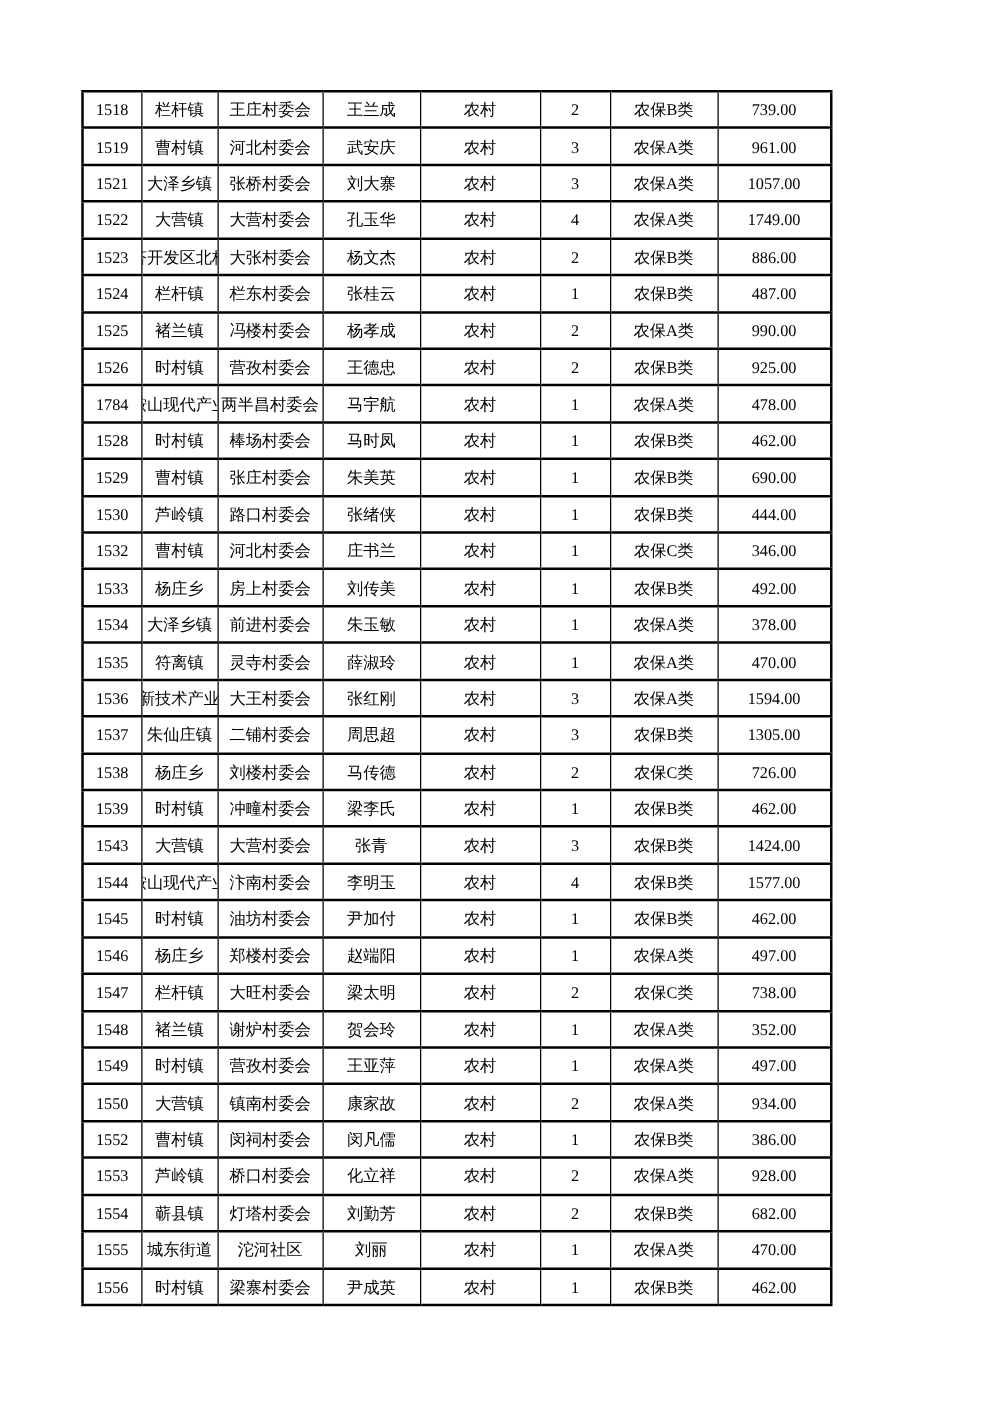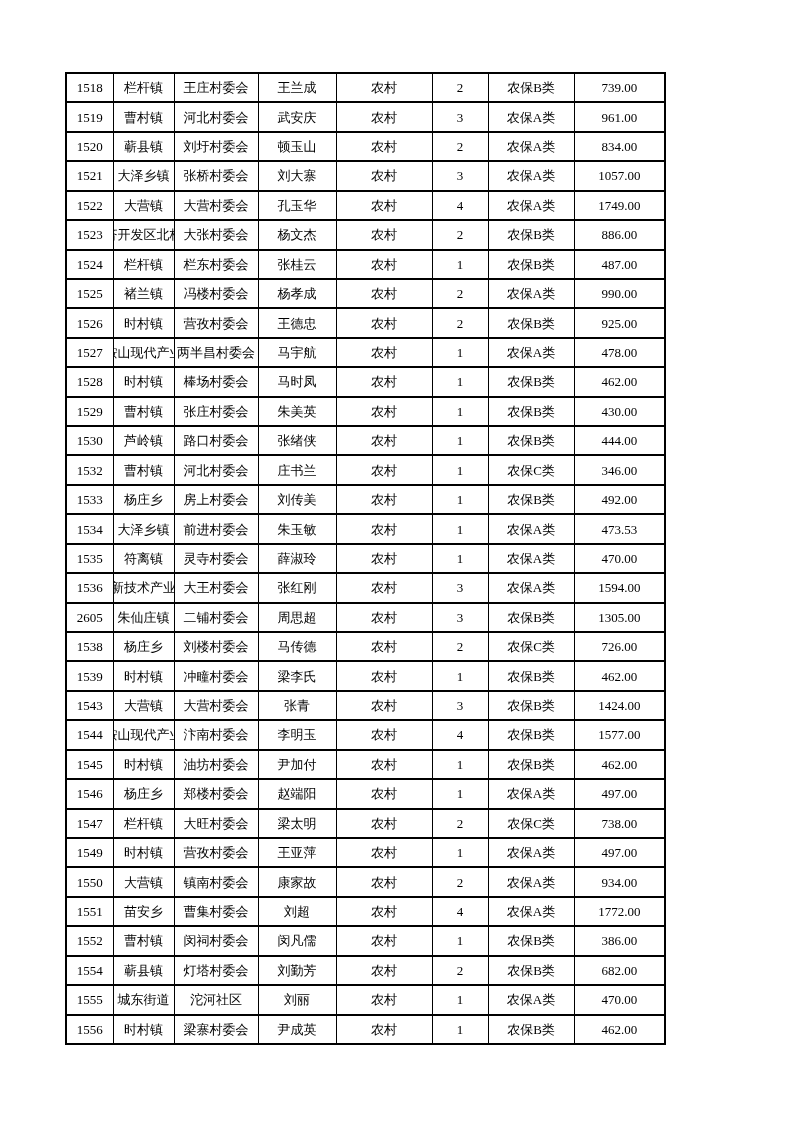--- a/index.html
+++ b/index.html
@@ -127,781 +127,781 @@
             <div class="cell-inner">3</div>
           </td>
     <td>
             <div class="cell-inner">农保A类</div>
           </td>
     <td>
             <div class="cell-inner">961.00</div>
           </td>
   </tr>
 
-  <tr>
-    <td>
-            <div class="cell-inner">1520</div>
-          </td>
-    <td>
-            <div class="cell-inner">蕲县镇</div>
-          </td>
-    <td>
-            <div class="cell-inner">刘圩村委会</div>
-          </td>
-    <td>
-            <div class="cell-inner">顿玉山</div>
+
+  <tr>
+    <td>
+            <div class="cell-inner">1521</div>
+          </td>
+    <td>
+            <div class="cell-inner">大泽乡镇</div>
+          </td>
+    <td>
+            <div class="cell-inner">张桥村委会</div>
+          </td>
+    <td>
+            <div class="cell-inner">刘大寨</div>
+          </td>
+    <td>
+            <div class="cell-inner">农村</div>
+          </td>
+    <td>
+            <div class="cell-inner">3</div>
+          </td>
+    <td>
+            <div class="cell-inner">农保A类</div>
+          </td>
+    <td>
+            <div class="cell-inner">1057.00</div>
+          </td>
+  </tr>
+
+  <tr>
+    <td>
+            <div class="cell-inner">1522</div>
+          </td>
+    <td>
+            <div class="cell-inner">大营镇</div>
+          </td>
+    <td>
+            <div class="cell-inner">大营村委会</div>
+          </td>
+    <td>
+            <div class="cell-inner">孔玉华</div>
+          </td>
+    <td>
+            <div class="cell-inner">农村</div>
+          </td>
+    <td>
+            <div class="cell-inner">4</div>
+          </td>
+    <td>
+            <div class="cell-inner">农保A类</div>
+          </td>
+    <td>
+            <div class="cell-inner">1749.00</div>
+          </td>
+  </tr>
+
+  <tr>
+    <td>
+            <div class="cell-inner">1523</div>
+          </td>
+    <td>
+            <div class="cell-inner">经济开发区北杨寨</div>
+          </td>
+    <td>
+            <div class="cell-inner">大张村委会</div>
+          </td>
+    <td>
+            <div class="cell-inner">杨文杰</div>
           </td>
     <td>
             <div class="cell-inner">农村</div>
           </td>
     <td>
             <div class="cell-inner">2</div>
           </td>
     <td>
-            <div class="cell-inner">农保A类</div>
-          </td>
-    <td>
-            <div class="cell-inner">834.00</div>
-          </td>
-  </tr>
-
-  <tr>
-    <td>
-            <div class="cell-inner">1521</div>
+            <div class="cell-inner">农保B类</div>
+          </td>
+    <td>
+            <div class="cell-inner">886.00</div>
+          </td>
+  </tr>
+
+  <tr>
+    <td>
+            <div class="cell-inner">1524</div>
+          </td>
+    <td>
+            <div class="cell-inner">栏杆镇</div>
+          </td>
+    <td>
+            <div class="cell-inner">栏东村委会</div>
+          </td>
+    <td>
+            <div class="cell-inner">张桂云</div>
+          </td>
+    <td>
+            <div class="cell-inner">农村</div>
+          </td>
+    <td>
+            <div class="cell-inner">1</div>
+          </td>
+    <td>
+            <div class="cell-inner">农保B类</div>
+          </td>
+    <td>
+            <div class="cell-inner">487.00</div>
+          </td>
+  </tr>
+
+  <tr>
+    <td>
+            <div class="cell-inner">1525</div>
+          </td>
+    <td>
+            <div class="cell-inner">褚兰镇</div>
+          </td>
+    <td>
+            <div class="cell-inner">冯楼村委会</div>
+          </td>
+    <td>
+            <div class="cell-inner">杨孝成</div>
+          </td>
+    <td>
+            <div class="cell-inner">农村</div>
+          </td>
+    <td>
+            <div class="cell-inner">2</div>
+          </td>
+    <td>
+            <div class="cell-inner">农保A类</div>
+          </td>
+    <td>
+            <div class="cell-inner">990.00</div>
+          </td>
+  </tr>
+
+  <tr>
+    <td>
+            <div class="cell-inner">1526</div>
+          </td>
+    <td>
+            <div class="cell-inner">时村镇</div>
+          </td>
+    <td>
+            <div class="cell-inner">营孜村委会</div>
+          </td>
+    <td>
+            <div class="cell-inner">王德忠</div>
+          </td>
+    <td>
+            <div class="cell-inner">农村</div>
+          </td>
+    <td>
+            <div class="cell-inner">2</div>
+          </td>
+    <td>
+            <div class="cell-inner">农保B类</div>
+          </td>
+    <td>
+            <div class="cell-inner">925.00</div>
+          </td>
+  </tr>
+
+  <tr>
+    <td>
+            <div class="cell-inner">1784</div>
+          </td>
+    <td>
+            <div class="cell-inner">马鞍山现代产业园</div>
+          </td>
+    <td>
+            <div class="cell-inner">两半昌村委会</div>
+          </td>
+    <td>
+            <div class="cell-inner">马宇航</div>
+          </td>
+    <td>
+            <div class="cell-inner">农村</div>
+          </td>
+    <td>
+            <div class="cell-inner">1</div>
+          </td>
+    <td>
+            <div class="cell-inner">农保A类</div>
+          </td>
+    <td>
+            <div class="cell-inner">478.00</div>
+          </td>
+  </tr>
+
+  <tr>
+    <td>
+            <div class="cell-inner">1528</div>
+          </td>
+    <td>
+            <div class="cell-inner">时村镇</div>
+          </td>
+    <td>
+            <div class="cell-inner">棒场村委会</div>
+          </td>
+    <td>
+            <div class="cell-inner">马时凤</div>
+          </td>
+    <td>
+            <div class="cell-inner">农村</div>
+          </td>
+    <td>
+            <div class="cell-inner">1</div>
+          </td>
+    <td>
+            <div class="cell-inner">农保B类</div>
+          </td>
+    <td>
+            <div class="cell-inner">462.00</div>
+          </td>
+  </tr>
+
+  <tr>
+    <td>
+            <div class="cell-inner">1529</div>
+          </td>
+    <td>
+            <div class="cell-inner">曹村镇</div>
+          </td>
+    <td>
+            <div class="cell-inner">张庄村委会</div>
+          </td>
+    <td>
+            <div class="cell-inner">朱美英</div>
+          </td>
+    <td>
+            <div class="cell-inner">农村</div>
+          </td>
+    <td>
+            <div class="cell-inner">1</div>
+          </td>
+    <td>
+            <div class="cell-inner">农保B类</div>
+          </td>
+    <td>
+            <div class="cell-inner">690.00</div>
+          </td>
+  </tr>
+
+  <tr>
+    <td>
+            <div class="cell-inner">1530</div>
+          </td>
+    <td>
+            <div class="cell-inner">芦岭镇</div>
+          </td>
+    <td>
+            <div class="cell-inner">路口村委会</div>
+          </td>
+    <td>
+            <div class="cell-inner">张绪侠</div>
+          </td>
+    <td>
+            <div class="cell-inner">农村</div>
+          </td>
+    <td>
+            <div class="cell-inner">1</div>
+          </td>
+    <td>
+            <div class="cell-inner">农保B类</div>
+          </td>
+    <td>
+            <div class="cell-inner">444.00</div>
+          </td>
+  </tr>
+
+
+  <tr>
+    <td>
+            <div class="cell-inner">1532</div>
+          </td>
+    <td>
+            <div class="cell-inner">曹村镇</div>
+          </td>
+    <td>
+            <div class="cell-inner">河北村委会</div>
+          </td>
+    <td>
+            <div class="cell-inner">庄书兰</div>
+          </td>
+    <td>
+            <div class="cell-inner">农村</div>
+          </td>
+    <td>
+            <div class="cell-inner">1</div>
+          </td>
+    <td>
+            <div class="cell-inner">农保C类</div>
+          </td>
+    <td>
+            <div class="cell-inner">346.00</div>
+          </td>
+  </tr>
+
+  <tr>
+    <td>
+            <div class="cell-inner">1533</div>
+          </td>
+    <td>
+            <div class="cell-inner">杨庄乡</div>
+          </td>
+    <td>
+            <div class="cell-inner">房上村委会</div>
+          </td>
+    <td>
+            <div class="cell-inner">刘传美</div>
+          </td>
+    <td>
+            <div class="cell-inner">农村</div>
+          </td>
+    <td>
+            <div class="cell-inner">1</div>
+          </td>
+    <td>
+            <div class="cell-inner">农保B类</div>
+          </td>
+    <td>
+            <div class="cell-inner">492.00</div>
+          </td>
+  </tr>
+
+  <tr>
+    <td>
+            <div class="cell-inner">1534</div>
           </td>
     <td>
             <div class="cell-inner">大泽乡镇</div>
           </td>
     <td>
-            <div class="cell-inner">张桥村委会</div>
-          </td>
-    <td>
-            <div class="cell-inner">刘大寨</div>
+            <div class="cell-inner">前进村委会</div>
+          </td>
+    <td>
+            <div class="cell-inner">朱玉敏</div>
+          </td>
+    <td>
+            <div class="cell-inner">农村</div>
+          </td>
+    <td>
+            <div class="cell-inner">1</div>
+          </td>
+    <td>
+            <div class="cell-inner">农保A类</div>
+          </td>
+    <td>
+            <div class="cell-inner">378.00</div>
+          </td>
+  </tr>
+
+  <tr>
+    <td>
+            <div class="cell-inner">1535</div>
+          </td>
+    <td>
+            <div class="cell-inner">符离镇</div>
+          </td>
+    <td>
+            <div class="cell-inner">灵寺村委会</div>
+          </td>
+    <td>
+            <div class="cell-inner">薛淑玲</div>
+          </td>
+    <td>
+            <div class="cell-inner">农村</div>
+          </td>
+    <td>
+            <div class="cell-inner">1</div>
+          </td>
+    <td>
+            <div class="cell-inner">农保A类</div>
+          </td>
+    <td>
+            <div class="cell-inner">470.00</div>
+          </td>
+  </tr>
+
+  <tr>
+    <td>
+            <div class="cell-inner">1536</div>
+          </td>
+    <td>
+            <div class="cell-inner">高新技术产业园</div>
+          </td>
+    <td>
+            <div class="cell-inner">大王村委会</div>
+          </td>
+    <td>
+            <div class="cell-inner">张红刚</div>
           </td>
     <td>
             <div class="cell-inner">农村</div>
           </td>
     <td>
             <div class="cell-inner">3</div>
           </td>
     <td>
             <div class="cell-inner">农保A类</div>
           </td>
     <td>
-            <div class="cell-inner">1057.00</div>
-          </td>
-  </tr>
-
-  <tr>
-    <td>
-            <div class="cell-inner">1522</div>
+            <div class="cell-inner">1594.00</div>
+          </td>
+  </tr>
+
+  <tr>
+    <td>
+            <div class="cell-inner">1537</div>
+          </td>
+    <td>
+            <div class="cell-inner">朱仙庄镇</div>
+          </td>
+    <td>
+            <div class="cell-inner">二铺村委会</div>
+          </td>
+    <td>
+            <div class="cell-inner">周思超</div>
+          </td>
+    <td>
+            <div class="cell-inner">农村</div>
+          </td>
+    <td>
+            <div class="cell-inner">3</div>
+          </td>
+    <td>
+            <div class="cell-inner">农保B类</div>
+          </td>
+    <td>
+            <div class="cell-inner">1305.00</div>
+          </td>
+  </tr>
+
+  <tr>
+    <td>
+            <div class="cell-inner">1538</div>
+          </td>
+    <td>
+            <div class="cell-inner">杨庄乡</div>
+          </td>
+    <td>
+            <div class="cell-inner">刘楼村委会</div>
+          </td>
+    <td>
+            <div class="cell-inner">马传德</div>
+          </td>
+    <td>
+            <div class="cell-inner">农村</div>
+          </td>
+    <td>
+            <div class="cell-inner">2</div>
+          </td>
+    <td>
+            <div class="cell-inner">农保C类</div>
+          </td>
+    <td>
+            <div class="cell-inner">726.00</div>
+          </td>
+  </tr>
+
+  <tr>
+    <td>
+            <div class="cell-inner">1539</div>
+          </td>
+    <td>
+            <div class="cell-inner">时村镇</div>
+          </td>
+    <td>
+            <div class="cell-inner">冲疃村委会</div>
+          </td>
+    <td>
+            <div class="cell-inner">梁李氏</div>
+          </td>
+    <td>
+            <div class="cell-inner">农村</div>
+          </td>
+    <td>
+            <div class="cell-inner">1</div>
+          </td>
+    <td>
+            <div class="cell-inner">农保B类</div>
+          </td>
+    <td>
+            <div class="cell-inner">462.00</div>
+          </td>
+  </tr>
+
+
+
+
+  <tr>
+    <td>
+            <div class="cell-inner">1543</div>
           </td>
     <td>
             <div class="cell-inner">大营镇</div>
           </td>
     <td>
             <div class="cell-inner">大营村委会</div>
           </td>
     <td>
-            <div class="cell-inner">孔玉华</div>
+            <div class="cell-inner">张青</div>
+          </td>
+    <td>
+            <div class="cell-inner">农村</div>
+          </td>
+    <td>
+            <div class="cell-inner">3</div>
+          </td>
+    <td>
+            <div class="cell-inner">农保B类</div>
+          </td>
+    <td>
+            <div class="cell-inner">1424.00</div>
+          </td>
+  </tr>
+
+  <tr>
+    <td>
+            <div class="cell-inner">1544</div>
+          </td>
+    <td>
+            <div class="cell-inner">马鞍山现代产业园</div>
+          </td>
+    <td>
+            <div class="cell-inner">汴南村委会</div>
+          </td>
+    <td>
+            <div class="cell-inner">李明玉</div>
           </td>
     <td>
             <div class="cell-inner">农村</div>
           </td>
     <td>
             <div class="cell-inner">4</div>
           </td>
     <td>
-            <div class="cell-inner">农保A类</div>
-          </td>
-    <td>
-            <div class="cell-inner">1749.00</div>
-          </td>
-  </tr>
-
-  <tr>
-    <td>
-            <div class="cell-inner">1523</div>
-          </td>
-    <td>
-            <div class="cell-inner">经济开发区北杨寨</div>
-          </td>
-    <td>
-            <div class="cell-inner">大张村委会</div>
-          </td>
-    <td>
-            <div class="cell-inner">杨文杰</div>
+            <div class="cell-inner">农保B类</div>
+          </td>
+    <td>
+            <div class="cell-inner">1577.00</div>
+          </td>
+  </tr>
+
+  <tr>
+    <td>
+            <div class="cell-inner">1545</div>
+          </td>
+    <td>
+            <div class="cell-inner">时村镇</div>
+          </td>
+    <td>
+            <div class="cell-inner">油坊村委会</div>
+          </td>
+    <td>
+            <div class="cell-inner">尹加付</div>
+          </td>
+    <td>
+            <div class="cell-inner">农村</div>
+          </td>
+    <td>
+            <div class="cell-inner">1</div>
+          </td>
+    <td>
+            <div class="cell-inner">农保B类</div>
+          </td>
+    <td>
+            <div class="cell-inner">462.00</div>
+          </td>
+  </tr>
+
+  <tr>
+    <td>
+            <div class="cell-inner">1546</div>
+          </td>
+    <td>
+            <div class="cell-inner">杨庄乡</div>
+          </td>
+    <td>
+            <div class="cell-inner">郑楼村委会</div>
+          </td>
+    <td>
+            <div class="cell-inner">赵端阳</div>
+          </td>
+    <td>
+            <div class="cell-inner">农村</div>
+          </td>
+    <td>
+            <div class="cell-inner">1</div>
+          </td>
+    <td>
+            <div class="cell-inner">农保A类</div>
+          </td>
+    <td>
+            <div class="cell-inner">497.00</div>
+          </td>
+  </tr>
+
+  <tr>
+    <td>
+            <div class="cell-inner">1547</div>
+          </td>
+    <td>
+            <div class="cell-inner">栏杆镇</div>
+          </td>
+    <td>
+            <div class="cell-inner">大旺村委会</div>
+          </td>
+    <td>
+            <div class="cell-inner">梁太明</div>
           </td>
     <td>
             <div class="cell-inner">农村</div>
           </td>
     <td>
             <div class="cell-inner">2</div>
           </td>
     <td>
-            <div class="cell-inner">农保B类</div>
-          </td>
-    <td>
-            <div class="cell-inner">886.00</div>
-          </td>
-  </tr>
-
-  <tr>
-    <td>
-            <div class="cell-inner">1524</div>
-          </td>
-    <td>
-            <div class="cell-inner">栏杆镇</div>
-          </td>
-    <td>
-            <div class="cell-inner">栏东村委会</div>
-          </td>
-    <td>
-            <div class="cell-inner">张桂云</div>
-          </td>
-    <td>
-            <div class="cell-inner">农村</div>
-          </td>
-    <td>
-            <div class="cell-inner">1</div>
-          </td>
-    <td>
-            <div class="cell-inner">农保B类</div>
-          </td>
-    <td>
-            <div class="cell-inner">487.00</div>
-          </td>
-  </tr>
-
-  <tr>
-    <td>
-            <div class="cell-inner">1525</div>
+            <div class="cell-inner">农保C类</div>
+          </td>
+    <td>
+            <div class="cell-inner">738.00</div>
+          </td>
+  </tr>
+
+  <tr>
+    <td>
+            <div class="cell-inner">1548</div>
           </td>
     <td>
             <div class="cell-inner">褚兰镇</div>
           </td>
     <td>
-            <div class="cell-inner">冯楼村委会</div>
-          </td>
-    <td>
-            <div class="cell-inner">杨孝成</div>
+            <div class="cell-inner">谢炉村委会</div>
+          </td>
+    <td>
+            <div class="cell-inner">贺会玲</div>
+          </td>
+    <td>
+            <div class="cell-inner">农村</div>
+          </td>
+    <td>
+            <div class="cell-inner">1</div>
+          </td>
+    <td>
+            <div class="cell-inner">农保A类</div>
+          </td>
+    <td>
+            <div class="cell-inner">352.00</div>
+          </td>
+  </tr>
+
+  <tr>
+    <td>
+            <div class="cell-inner">1549</div>
+          </td>
+    <td>
+            <div class="cell-inner">时村镇</div>
+          </td>
+    <td>
+            <div class="cell-inner">营孜村委会</div>
+          </td>
+    <td>
+            <div class="cell-inner">王亚萍</div>
+          </td>
+    <td>
+            <div class="cell-inner">农村</div>
+          </td>
+    <td>
+            <div class="cell-inner">1</div>
+          </td>
+    <td>
+            <div class="cell-inner">农保A类</div>
+          </td>
+    <td>
+            <div class="cell-inner">497.00</div>
+          </td>
+  </tr>
+
+  <tr>
+    <td>
+            <div class="cell-inner">1550</div>
+          </td>
+    <td>
+            <div class="cell-inner">大营镇</div>
+          </td>
+    <td>
+            <div class="cell-inner">镇南村委会</div>
+          </td>
+    <td>
+            <div class="cell-inner">康家故</div>
           </td>
     <td>
             <div class="cell-inner">农村</div>
           </td>
     <td>
             <div class="cell-inner">2</div>
           </td>
     <td>
             <div class="cell-inner">农保A类</div>
           </td>
     <td>
-            <div class="cell-inner">990.00</div>
-          </td>
-  </tr>
-
-  <tr>
-    <td>
-            <div class="cell-inner">1526</div>
-          </td>
-    <td>
-            <div class="cell-inner">时村镇</div>
-          </td>
-    <td>
-            <div class="cell-inner">营孜村委会</div>
-          </td>
-    <td>
-            <div class="cell-inner">王德忠</div>
+            <div class="cell-inner">934.00</div>
+          </td>
+  </tr>
+
+
+  <tr>
+    <td>
+            <div class="cell-inner">1552</div>
+          </td>
+    <td>
+            <div class="cell-inner">曹村镇</div>
+          </td>
+    <td>
+            <div class="cell-inner">闵祠村委会</div>
+          </td>
+    <td>
+            <div class="cell-inner">闵凡儒</div>
+          </td>
+    <td>
+            <div class="cell-inner">农村</div>
+          </td>
+    <td>
+            <div class="cell-inner">1</div>
+          </td>
+    <td>
+            <div class="cell-inner">农保B类</div>
+          </td>
+    <td>
+            <div class="cell-inner">386.00</div>
+          </td>
+  </tr>
+
+  <tr>
+    <td>
+            <div class="cell-inner">1553</div>
+          </td>
+    <td>
+            <div class="cell-inner">芦岭镇</div>
+          </td>
+    <td>
+            <div class="cell-inner">桥口村委会</div>
+          </td>
+    <td>
+            <div class="cell-inner">化立祥</div>
           </td>
     <td>
             <div class="cell-inner">农村</div>
           </td>
     <td>
             <div class="cell-inner">2</div>
           </td>
     <td>
-            <div class="cell-inner">农保B类</div>
-          </td>
-    <td>
-            <div class="cell-inner">925.00</div>
-          </td>
-  </tr>
-
-  <tr>
-    <td>
-            <div class="cell-inner">1527</div>
-          </td>
-    <td>
-            <div class="cell-inner">马鞍山现代产业园</div>
-          </td>
-    <td>
-            <div class="cell-inner">两半昌村委会</div>
-          </td>
-    <td>
-            <div class="cell-inner">马宇航</div>
-          </td>
-    <td>
-            <div class="cell-inner">农村</div>
-          </td>
-    <td>
-            <div class="cell-inner">1</div>
-          </td>
-    <td>
-            <div class="cell-inner">农保A类</div>
-          </td>
-    <td>
-            <div class="cell-inner">478.00</div>
-          </td>
-  </tr>
-
-  <tr>
-    <td>
-            <div class="cell-inner">1528</div>
-          </td>
-    <td>
-            <div class="cell-inner">时村镇</div>
-          </td>
-    <td>
-            <div class="cell-inner">棒场村委会</div>
-          </td>
-    <td>
-            <div class="cell-inner">马时凤</div>
-          </td>
-    <td>
-            <div class="cell-inner">农村</div>
-          </td>
-    <td>
-            <div class="cell-inner">1</div>
-          </td>
-    <td>
-            <div class="cell-inner">农保B类</div>
-          </td>
-    <td>
-            <div class="cell-inner">462.00</div>
-          </td>
-  </tr>
-
-  <tr>
-    <td>
-            <div class="cell-inner">1529</div>
-          </td>
-    <td>
-            <div class="cell-inner">曹村镇</div>
-          </td>
-    <td>
-            <div class="cell-inner">张庄村委会</div>
-          </td>
-    <td>
-            <div class="cell-inner">朱美英</div>
-          </td>
-    <td>
-            <div class="cell-inner">农村</div>
-          </td>
-    <td>
-            <div class="cell-inner">1</div>
-          </td>
-    <td>
-            <div class="cell-inner">农保B类</div>
-          </td>
-    <td>
-            <div class="cell-inner">430.00</div>
-          </td>
-  </tr>
-
-  <tr>
-    <td>
-            <div class="cell-inner">1530</div>
-          </td>
-    <td>
-            <div class="cell-inner">芦岭镇</div>
-          </td>
-    <td>
-            <div class="cell-inner">路口村委会</div>
-          </td>
-    <td>
-            <div class="cell-inner">张绪侠</div>
-          </td>
-    <td>
-            <div class="cell-inner">农村</div>
-          </td>
-    <td>
-            <div class="cell-inner">1</div>
-          </td>
-    <td>
-            <div class="cell-inner">农保B类</div>
-          </td>
-    <td>
-            <div class="cell-inner">444.00</div>
-          </td>
-  </tr>
-
-
-  <tr>
-    <td>
-            <div class="cell-inner">1532</div>
-          </td>
-    <td>
-            <div class="cell-inner">曹村镇</div>
-          </td>
-    <td>
-            <div class="cell-inner">河北村委会</div>
-          </td>
-    <td>
-            <div class="cell-inner">庄书兰</div>
-          </td>
-    <td>
-            <div class="cell-inner">农村</div>
-          </td>
-    <td>
-            <div class="cell-inner">1</div>
-          </td>
-    <td>
-            <div class="cell-inner">农保C类</div>
-          </td>
-    <td>
-            <div class="cell-inner">346.00</div>
-          </td>
-  </tr>
-
-  <tr>
-    <td>
-            <div class="cell-inner">1533</div>
-          </td>
-    <td>
-            <div class="cell-inner">杨庄乡</div>
-          </td>
-    <td>
-            <div class="cell-inner">房上村委会</div>
-          </td>
-    <td>
-            <div class="cell-inner">刘传美</div>
-          </td>
-    <td>
-            <div class="cell-inner">农村</div>
-          </td>
-    <td>
-            <div class="cell-inner">1</div>
-          </td>
-    <td>
-            <div class="cell-inner">农保B类</div>
-          </td>
-    <td>
-            <div class="cell-inner">492.00</div>
-          </td>
-  </tr>
-
-  <tr>
-    <td>
-            <div class="cell-inner">1534</div>
-          </td>
-    <td>
-            <div class="cell-inner">大泽乡镇</div>
-          </td>
-    <td>
-            <div class="cell-inner">前进村委会</div>
-          </td>
-    <td>
-            <div class="cell-inner">朱玉敏</div>
-          </td>
-    <td>
-            <div class="cell-inner">农村</div>
-          </td>
-    <td>
-            <div class="cell-inner">1</div>
-          </td>
-    <td>
-            <div class="cell-inner">农保A类</div>
-          </td>
-    <td>
-            <div class="cell-inner">473.53</div>
-          </td>
-  </tr>
-
-  <tr>
-    <td>
-            <div class="cell-inner">1535</div>
-          </td>
-    <td>
-            <div class="cell-inner">符离镇</div>
-          </td>
-    <td>
-            <div class="cell-inner">灵寺村委会</div>
-          </td>
-    <td>
-            <div class="cell-inner">薛淑玲</div>
-          </td>
-    <td>
-            <div class="cell-inner">农村</div>
-          </td>
-    <td>
-            <div class="cell-inner">1</div>
-          </td>
-    <td>
-            <div class="cell-inner">农保A类</div>
-          </td>
-    <td>
-            <div class="cell-inner">470.00</div>
-          </td>
-  </tr>
-
-  <tr>
-    <td>
-            <div class="cell-inner">1536</div>
-          </td>
-    <td>
-            <div class="cell-inner">高新技术产业园</div>
-          </td>
-    <td>
-            <div class="cell-inner">大王村委会</div>
-          </td>
-    <td>
-            <div class="cell-inner">张红刚</div>
-          </td>
-    <td>
-            <div class="cell-inner">农村</div>
-          </td>
-    <td>
-            <div class="cell-inner">3</div>
-          </td>
-    <td>
-            <div class="cell-inner">农保A类</div>
-          </td>
-    <td>
-            <div class="cell-inner">1594.00</div>
-          </td>
-  </tr>
-
-  <tr>
-    <td>
-            <div class="cell-inner">2605</div>
-          </td>
-    <td>
-            <div class="cell-inner">朱仙庄镇</div>
-          </td>
-    <td>
-            <div class="cell-inner">二铺村委会</div>
-          </td>
-    <td>
-            <div class="cell-inner">周思超</div>
-          </td>
-    <td>
-            <div class="cell-inner">农村</div>
-          </td>
-    <td>
-            <div class="cell-inner">3</div>
-          </td>
-    <td>
-            <div class="cell-inner">农保B类</div>
-          </td>
-    <td>
-            <div class="cell-inner">1305.00</div>
-          </td>
-  </tr>
-
-  <tr>
-    <td>
-            <div class="cell-inner">1538</div>
-          </td>
-    <td>
-            <div class="cell-inner">杨庄乡</div>
-          </td>
-    <td>
-            <div class="cell-inner">刘楼村委会</div>
-          </td>
-    <td>
-            <div class="cell-inner">马传德</div>
-          </td>
-    <td>
-            <div class="cell-inner">农村</div>
-          </td>
-    <td>
-            <div class="cell-inner">2</div>
-          </td>
-    <td>
-            <div class="cell-inner">农保C类</div>
-          </td>
-    <td>
-            <div class="cell-inner">726.00</div>
-          </td>
-  </tr>
-
-  <tr>
-    <td>
-            <div class="cell-inner">1539</div>
-          </td>
-    <td>
-            <div class="cell-inner">时村镇</div>
-          </td>
-    <td>
-            <div class="cell-inner">冲疃村委会</div>
-          </td>
-    <td>
-            <div class="cell-inner">梁李氏</div>
-          </td>
-    <td>
-            <div class="cell-inner">农村</div>
-          </td>
-    <td>
-            <div class="cell-inner">1</div>
-          </td>
-    <td>
-            <div class="cell-inner">农保B类</div>
-          </td>
-    <td>
-            <div class="cell-inner">462.00</div>
-          </td>
-  </tr>
-
-
-
-
-  <tr>
-    <td>
-            <div class="cell-inner">1543</div>
-          </td>
-    <td>
-            <div class="cell-inner">大营镇</div>
-          </td>
-    <td>
-            <div class="cell-inner">大营村委会</div>
-          </td>
-    <td>
-            <div class="cell-inner">张青</div>
-          </td>
-    <td>
-            <div class="cell-inner">农村</div>
-          </td>
-    <td>
-            <div class="cell-inner">3</div>
-          </td>
-    <td>
-            <div class="cell-inner">农保B类</div>
-          </td>
-    <td>
-            <div class="cell-inner">1424.00</div>
-          </td>
-  </tr>
-
-  <tr>
-    <td>
-            <div class="cell-inner">1544</div>
-          </td>
-    <td>
-            <div class="cell-inner">马鞍山现代产业园</div>
-          </td>
-    <td>
-            <div class="cell-inner">汴南村委会</div>
-          </td>
-    <td>
-            <div class="cell-inner">李明玉</div>
-          </td>
-    <td>
-            <div class="cell-inner">农村</div>
-          </td>
-    <td>
-            <div class="cell-inner">4</div>
-          </td>
-    <td>
-            <div class="cell-inner">农保B类</div>
-          </td>
-    <td>
-            <div class="cell-inner">1577.00</div>
-          </td>
-  </tr>
-
-  <tr>
-    <td>
-            <div class="cell-inner">1545</div>
-          </td>
-    <td>
-            <div class="cell-inner">时村镇</div>
-          </td>
-    <td>
-            <div class="cell-inner">油坊村委会</div>
-          </td>
-    <td>
-            <div class="cell-inner">尹加付</div>
-          </td>
-    <td>
-            <div class="cell-inner">农村</div>
-          </td>
-    <td>
-            <div class="cell-inner">1</div>
-          </td>
-    <td>
-            <div class="cell-inner">农保B类</div>
-          </td>
-    <td>
-            <div class="cell-inner">462.00</div>
-          </td>
-  </tr>
-
-  <tr>
-    <td>
-            <div class="cell-inner">1546</div>
-          </td>
-    <td>
-            <div class="cell-inner">杨庄乡</div>
-          </td>
-    <td>
-            <div class="cell-inner">郑楼村委会</div>
-          </td>
-    <td>
-            <div class="cell-inner">赵端阳</div>
-          </td>
-    <td>
-            <div class="cell-inner">农村</div>
-          </td>
-    <td>
-            <div class="cell-inner">1</div>
-          </td>
-    <td>
-            <div class="cell-inner">农保A类</div>
-          </td>
-    <td>
-            <div class="cell-inner">497.00</div>
-          </td>
-  </tr>
-
-  <tr>
-    <td>
-            <div class="cell-inner">1547</div>
-          </td>
-    <td>
-            <div class="cell-inner">栏杆镇</div>
-          </td>
-    <td>
-            <div class="cell-inner">大旺村委会</div>
-          </td>
-    <td>
-            <div class="cell-inner">梁太明</div>
-          </td>
-    <td>
-            <div class="cell-inner">农村</div>
-          </td>
-    <td>
-            <div class="cell-inner">2</div>
-          </td>
-    <td>
-            <div class="cell-inner">农保C类</div>
-          </td>
-    <td>
-            <div class="cell-inner">738.00</div>
-          </td>
-  </tr>
-
-
-  <tr>
-    <td>
-            <div class="cell-inner">1549</div>
-          </td>
-    <td>
-            <div class="cell-inner">时村镇</div>
-          </td>
-    <td>
-            <div class="cell-inner">营孜村委会</div>
-          </td>
-    <td>
-            <div class="cell-inner">王亚萍</div>
-          </td>
-    <td>
-            <div class="cell-inner">农村</div>
-          </td>
-    <td>
-            <div class="cell-inner">1</div>
-          </td>
-    <td>
-            <div class="cell-inner">农保A类</div>
-          </td>
-    <td>
-            <div class="cell-inner">497.00</div>
-          </td>
-  </tr>
-
-  <tr>
-    <td>
-            <div class="cell-inner">1550</div>
-          </td>
-    <td>
-            <div class="cell-inner">大营镇</div>
-          </td>
-    <td>
-            <div class="cell-inner">镇南村委会</div>
-          </td>
-    <td>
-            <div class="cell-inner">康家故</div>
-          </td>
-    <td>
-            <div class="cell-inner">农村</div>
-          </td>
-    <td>
-            <div class="cell-inner">2</div>
-          </td>
-    <td>
-            <div class="cell-inner">农保A类</div>
-          </td>
-    <td>
-            <div class="cell-inner">934.00</div>
-          </td>
-  </tr>
-
-  <tr>
-    <td>
-            <div class="cell-inner">1551</div>
-          </td>
-    <td>
-            <div class="cell-inner">苗安乡</div>
-          </td>
-    <td>
-            <div class="cell-inner">曹集村委会</div>
-          </td>
-    <td>
-            <div class="cell-inner">刘超</div>
-          </td>
-    <td>
-            <div class="cell-inner">农村</div>
-          </td>
-    <td>
-            <div class="cell-inner">4</div>
-          </td>
-    <td>
-            <div class="cell-inner">农保A类</div>
-          </td>
-    <td>
-            <div class="cell-inner">1772.00</div>
-          </td>
-  </tr>
-
-  <tr>
-    <td>
-            <div class="cell-inner">1552</div>
-          </td>
-    <td>
-            <div class="cell-inner">曹村镇</div>
-          </td>
-    <td>
-            <div class="cell-inner">闵祠村委会</div>
-          </td>
-    <td>
-            <div class="cell-inner">闵凡儒</div>
-          </td>
-    <td>
-            <div class="cell-inner">农村</div>
-          </td>
-    <td>
-            <div class="cell-inner">1</div>
-          </td>
-    <td>
-            <div class="cell-inner">农保B类</div>
-          </td>
-    <td>
-            <div class="cell-inner">386.00</div>
-          </td>
-  </tr>
-
+            <div class="cell-inner">农保A类</div>
+          </td>
+    <td>
+            <div class="cell-inner">928.00</div>
+          </td>
+  </tr>
 
   <tr>
     <td>
             <div class="cell-inner">1554</div>
           </td>
     <td>
             <div class="cell-inner">蕲县镇</div>
           </td>
     <td>
             <div class="cell-inner">灯塔村委会</div>

